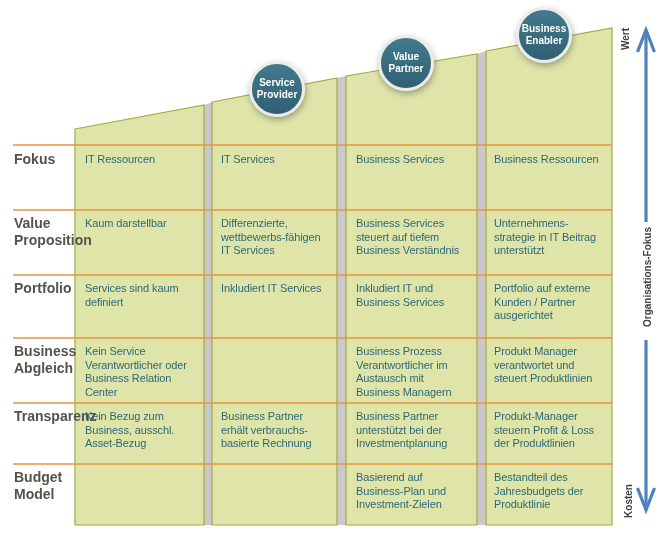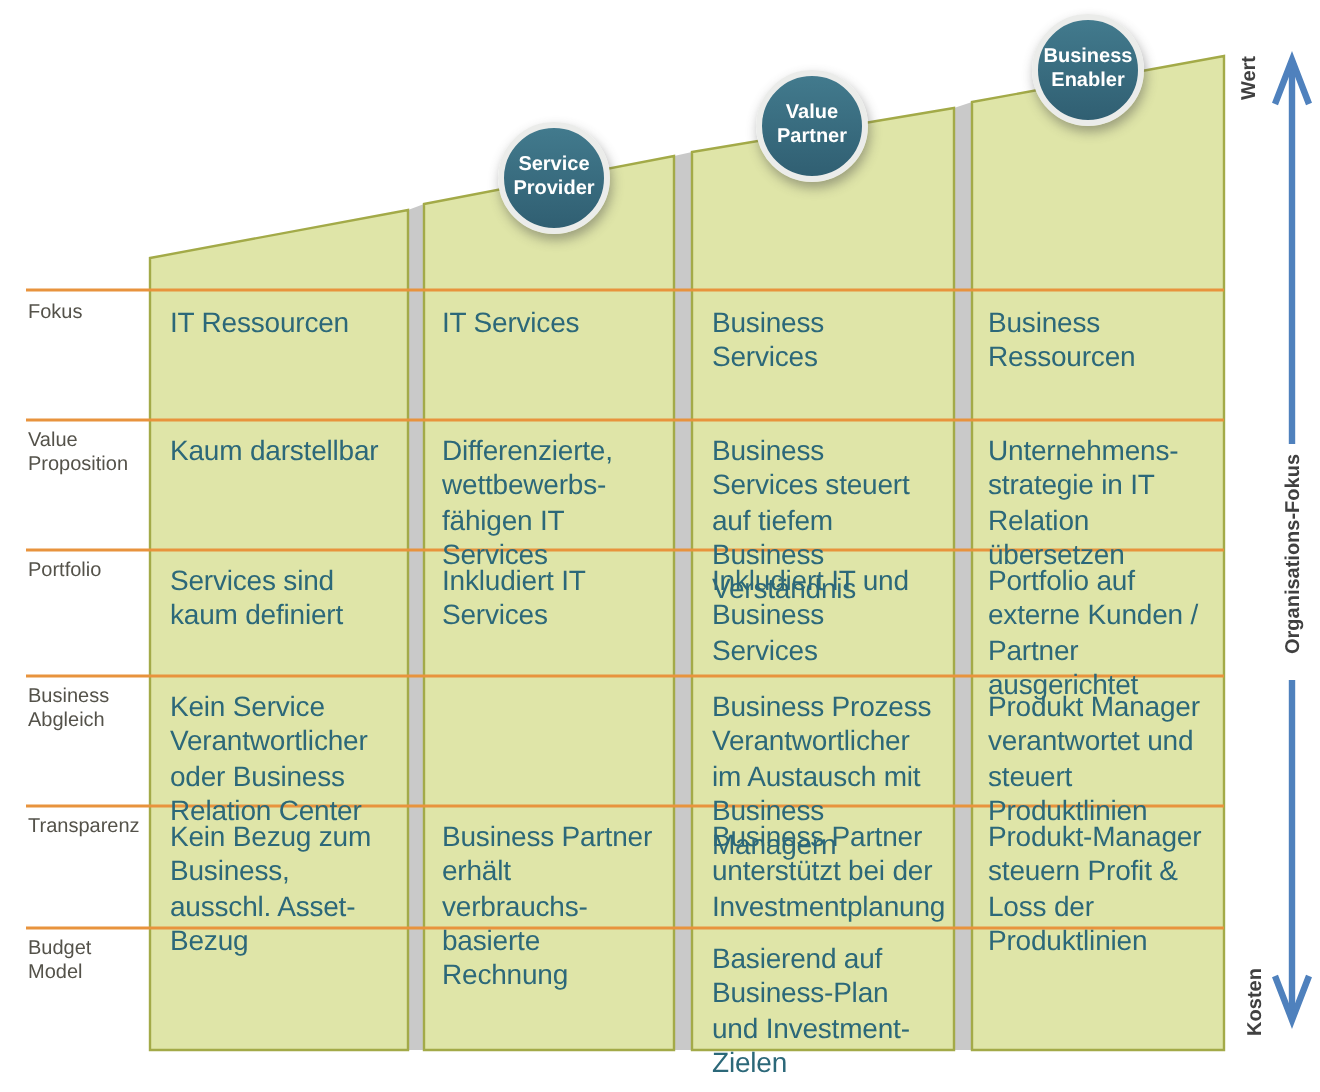--- a/index.html
+++ b/index.html
@@ -2,25 +2,25 @@
 <html><head>
 <meta charset="utf-8">
 <style>
   html,body{margin:0;padding:0;background:#ffffff;}
   .canvas{
     position:relative;width:660px;height:546px;overflow:hidden;
     font-family:"Liberation Sans",sans-serif;background:#ffffff;
   }
   .shapes{position:absolute;left:0;top:0;width:660px;height:546px;}
   .cell{
-    position:absolute;font-size:14px;line-height:1.24;color:#2c6879;
+    position:absolute;font-size:11px;line-height:1.24;color:#2c6879;
     letter-spacing:-0.1px;
   }
   .rowlabel{
-    position:absolute;left:14px;width:64px;font-size:10px;font-weight:400;
+    position:absolute;left:14px;width:64px;font-size:14px;font-weight:700;
     line-height:1.22;color:#54524a;white-space:pre-line;
   }
   .badge{
     position:absolute;width:50px;height:50px;border-radius:50%;
     border:3px solid #ebecea;
     background:linear-gradient(180deg,#427a8d 0%,#305f72 100%);
     box-shadow:1px 3px 6px rgba(70,70,70,0.45);
     display:flex;align-items:center;justify-content:center;text-align:center;
   }
   .badge span{
@@ -92,35 +92,36 @@
 Model</div>
 
   <div class="cell" style="left:85px;top:153px;width:110px">IT Ressourcen</div>
   <div class="cell" style="left:221px;top:153px;width:110px">IT Services</div>
   <div class="cell" style="left:356px;top:153px;width:112px">Business Services</div>
   <div class="cell" style="left:494px;top:153px;width:112px">Business Ressourcen</div>
 
   <div class="cell" style="left:85px;top:217px;width:110px">Kaum darstellbar</div>
   <div class="cell" style="left:221px;top:217px;width:110px">Differenzierte, wettbewerbs-fähigen IT Services</div>
   <div class="cell" style="left:356px;top:217px;width:112px">Business Services steuert auf tiefem Business Verständnis</div>
-  <div class="cell" style="left:494px;top:217px;width:112px">Unternehmens-strategie in IT Relation übersetzen</div>
+  <div class="cell" style="left:494px;top:217px;width:112px">Unternehmens-strategie in IT Beitrag unterstützt</div>
 
   <div class="cell" style="left:85px;top:282px;width:110px">Services sind kaum definiert</div>
   <div class="cell" style="left:221px;top:282px;width:110px">Inkludiert IT Services</div>
   <div class="cell" style="left:356px;top:282px;width:112px">Inkludiert IT und Business Services</div>
   <div class="cell" style="left:494px;top:282px;width:112px">Portfolio auf externe Kunden / Partner ausgerichtet</div>
 
   <div class="cell" style="left:85px;top:345px;width:110px">Kein Service Verantwortlicher oder Business Relation Center</div>
   <div class="cell" style="left:356px;top:345px;width:112px">Business Prozess Verantwortlicher im Austausch mit Business Managern</div>
   <div class="cell" style="left:494px;top:345px;width:112px">Produkt Manager verantwortet und steuert Produktlinien</div>
 
   <div class="cell" style="left:85px;top:410px;width:110px">Kein Bezug zum Business, ausschl. Asset-Bezug</div>
   <div class="cell" style="left:221px;top:410px;width:110px">Business Partner erhält verbrauchs-basierte Rechnung</div>
   <div class="cell" style="left:356px;top:410px;width:112px">Business Partner unterstützt bei der Investmentplanung</div>
   <div class="cell" style="left:494px;top:410px;width:112px">Produkt-Manager steuern Profit &amp; Loss der Produktlinien</div>
 
   <div class="cell" style="left:356px;top:471px;width:112px">Basierend auf Business-Plan und Investment-Zielen</div>
+  <div class="cell" style="left:494px;top:471px;width:112px">Bestandteil des Jahresbudgets der Produktlinie</div>
 
   <div class="vlabel" style="left:625px;top:39px">Wert</div>
   <div class="vlabel" style="left:647px;top:277px">Organisations-Fokus</div>
   <div class="vlabel" style="left:628px;top:501px">Kosten</div>
 
 </div>
 
 </body></html>

